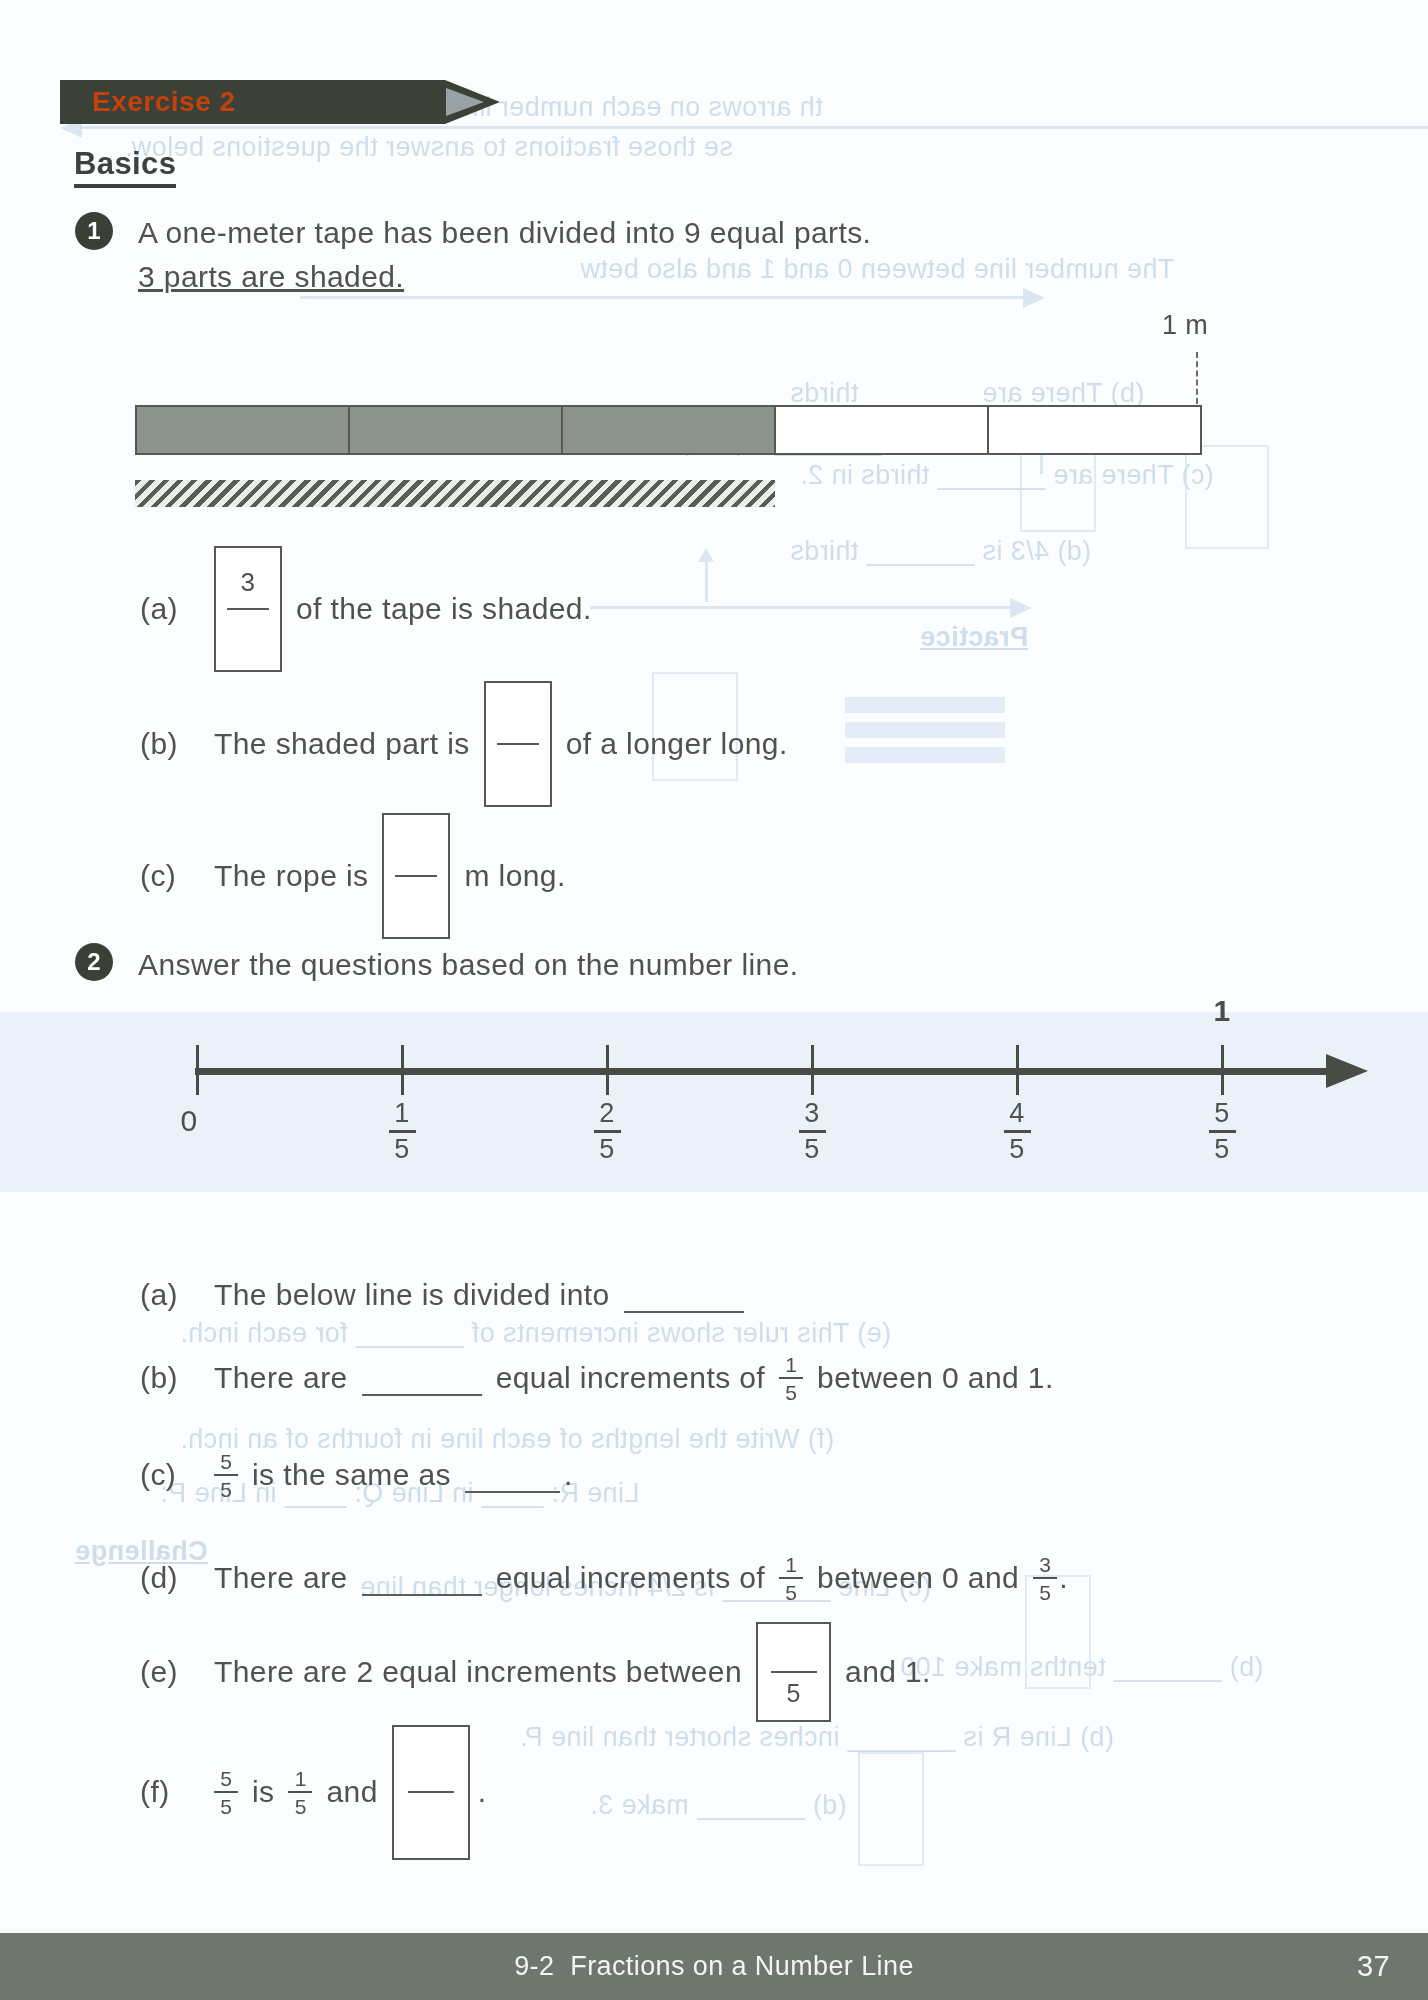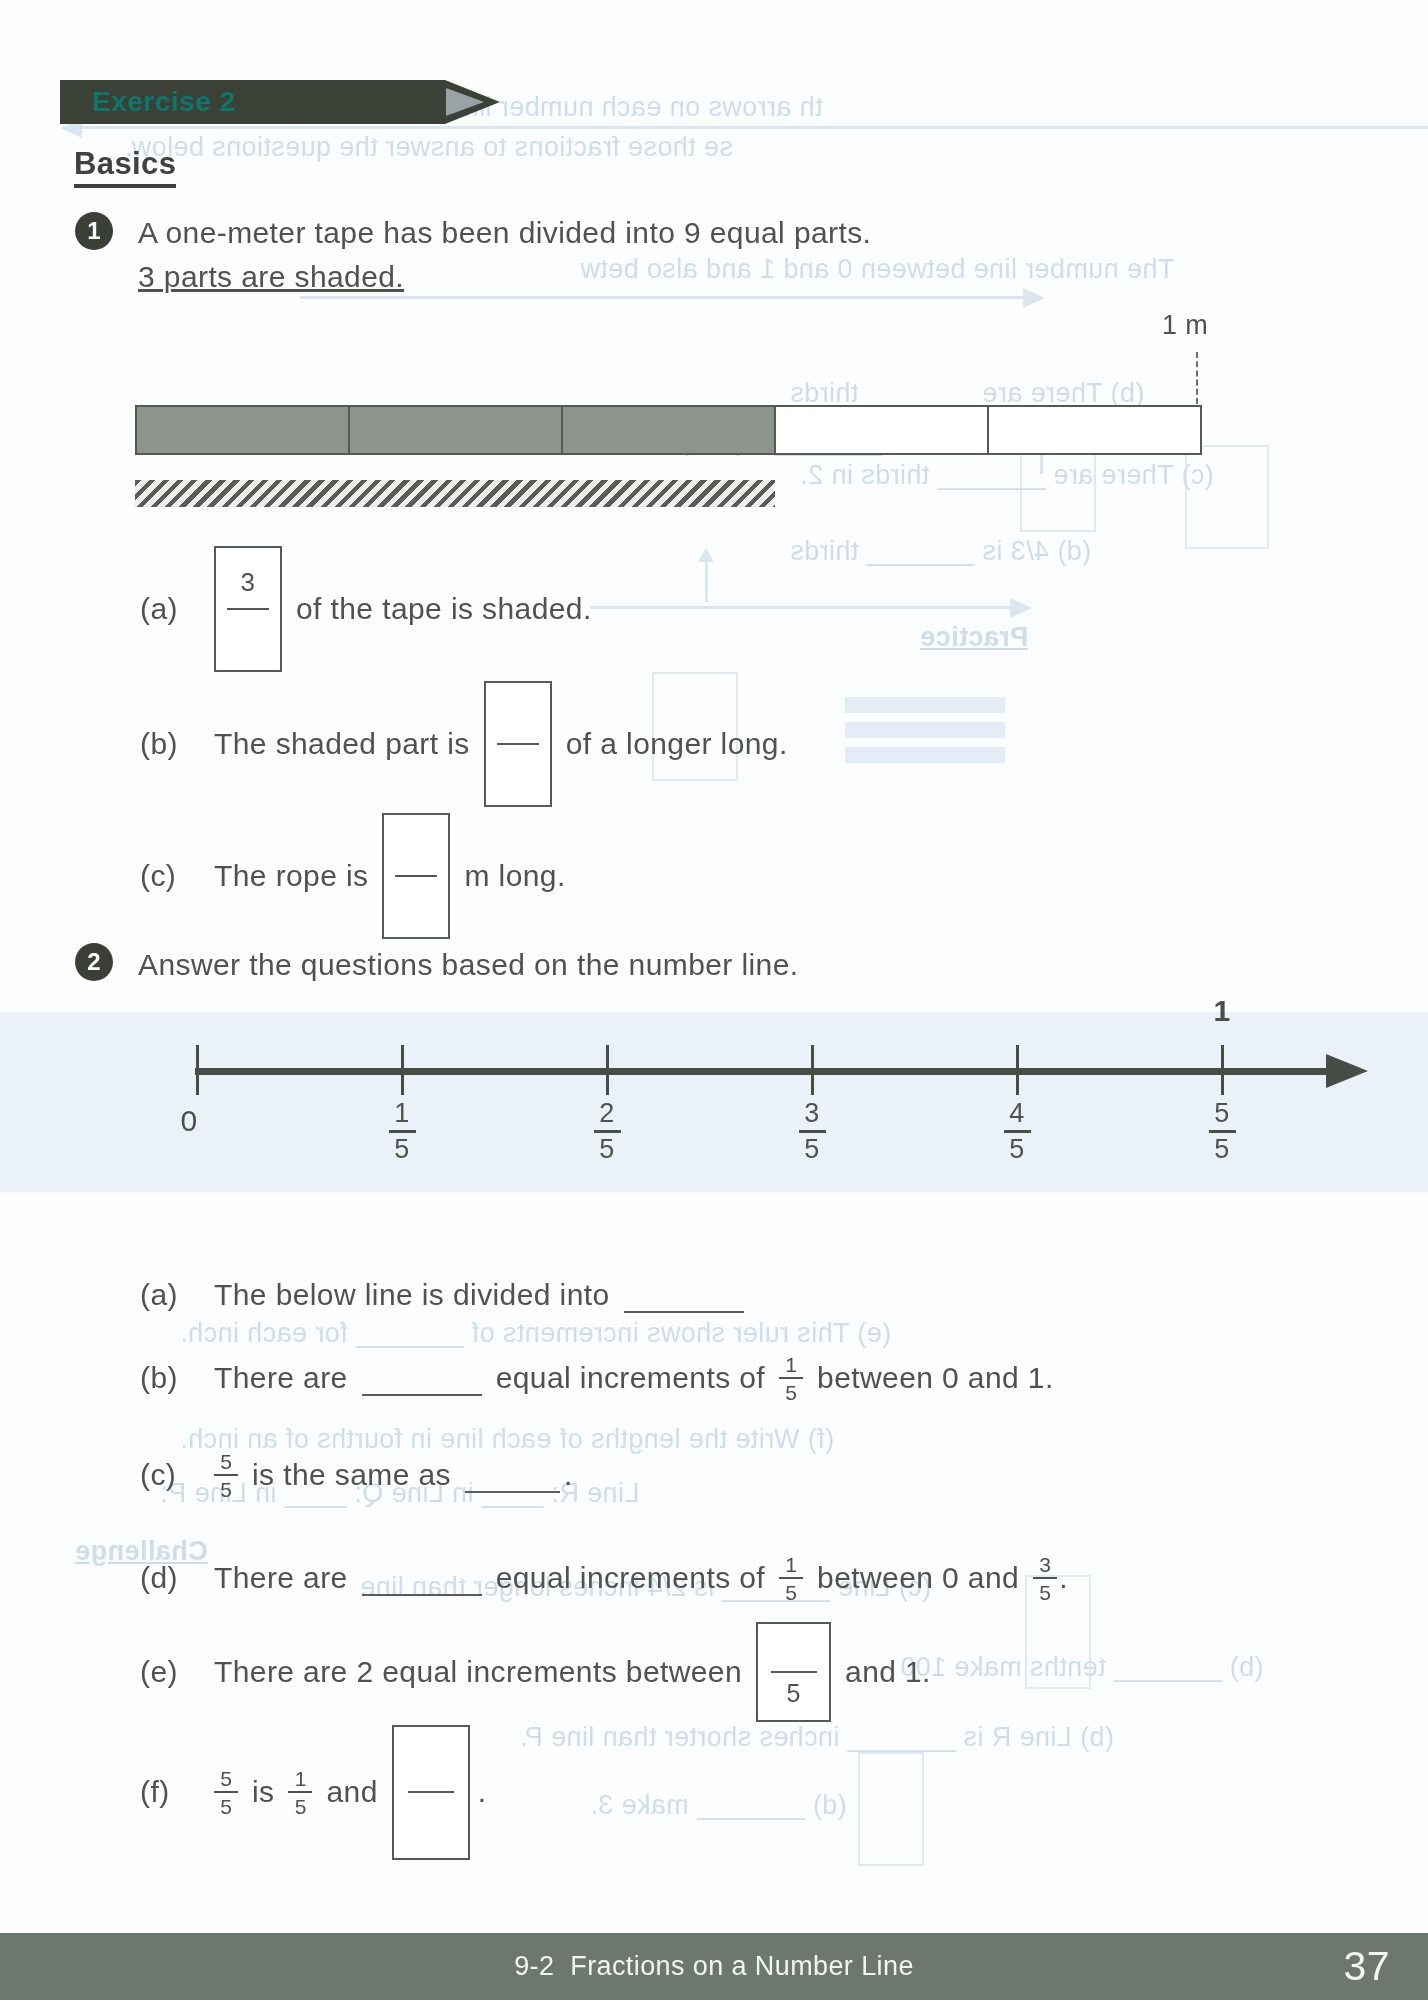--- a/index.html
+++ b/index.html
@@ -18,21 +18,21 @@
               border-top:10px solid transparent;border-bottom:10px solid transparent;opacity:.65;}
   .gbar{position:absolute;width:160px;height:16px;background:#cfdff0;opacity:.55;}
   .gbox{position:absolute;border:2px solid #cddeee;opacity:.6;}
   .gvarrow{position:absolute;width:3px;background:#c9daea;opacity:.6;}
   .gvarrow:before{content:"";position:absolute;top:-12px;left:-7px;width:0;height:0;
      border-bottom:14px solid #c9daea;border-left:8px solid transparent;border-right:8px solid transparent;}
 
   
   .banner-bar{position:absolute;left:60px;top:80px;width:385px;height:44px;background:#3b4137;}
   .banner-label{position:absolute;left:92px;top:80px;height:44px;line-height:44px;
-                color:#0f766e;font-weight:bold;font-size:28px;letter-spacing:.5px;}
+                color:#c2410c;font-weight:bold;font-size:28px;letter-spacing:.5px;}
   .banner-tri-dark{position:absolute;left:445px;top:80px;width:0;height:0;
       border-top:22px solid transparent;border-bottom:22px solid transparent;border-left:55px solid #3b4137;}
   .banner-tri-grey{position:absolute;left:446px;top:88px;width:0;height:0;
       border-top:14px solid transparent;border-bottom:14px solid transparent;border-left:38px solid #99a2a4;}
 
   .section-heading{position:absolute;left:74px;top:146px;font-size:31px;font-weight:bold;
       color:#3e423c;border-bottom:4px solid #3e423c;padding-bottom:2px;}
 
   
   .qnum{position:absolute;width:38px;height:38px;border-radius:50%;background:#3a4036;
@@ -84,21 +84,21 @@
   .nl-num{position:absolute;text-align:center;font-size:30px;color:#4b4e4a;}
   .nl-frac{position:absolute;width:44px;display:flex;flex-direction:column;align-items:center;line-height:1;}
   .nl-frac .n,.nl-frac .d{font-size:27px;}
   .nl-frac .b{width:27px;border-top:3px solid #4b4e4a;margin:3px 0;}
 
   
   .footer{position:absolute;left:0;top:1933px;width:1428px;height:67px;background:#6e776e;}
   .footer-lesson{position:absolute;left:0;top:1933px;width:1428px;height:67px;line-height:67px;
                  text-align:center;color:#f3f5f2;font-size:27px;}
   .footer-page{position:absolute;right:38px;top:1933px;height:67px;line-height:67px;
-               color:#f3f5f2;font-size:41px;}
+               color:#f3f5f2;font-size:29px;}
 </style>
 </head>
 <body>
 
 <div id="page">
 
   <div class="gtri-left" style="left:60px;top:118px;"></div>
   <div class="gline" style="left:80px;top:126px;width:1348px;"></div>
   <div class="bleed" style="left:440px;top:92px;">th arrows on each number line.</div>
   <div class="bleed" style="left:125px;top:132px;">se those fractions to answer the questions below.</div>

